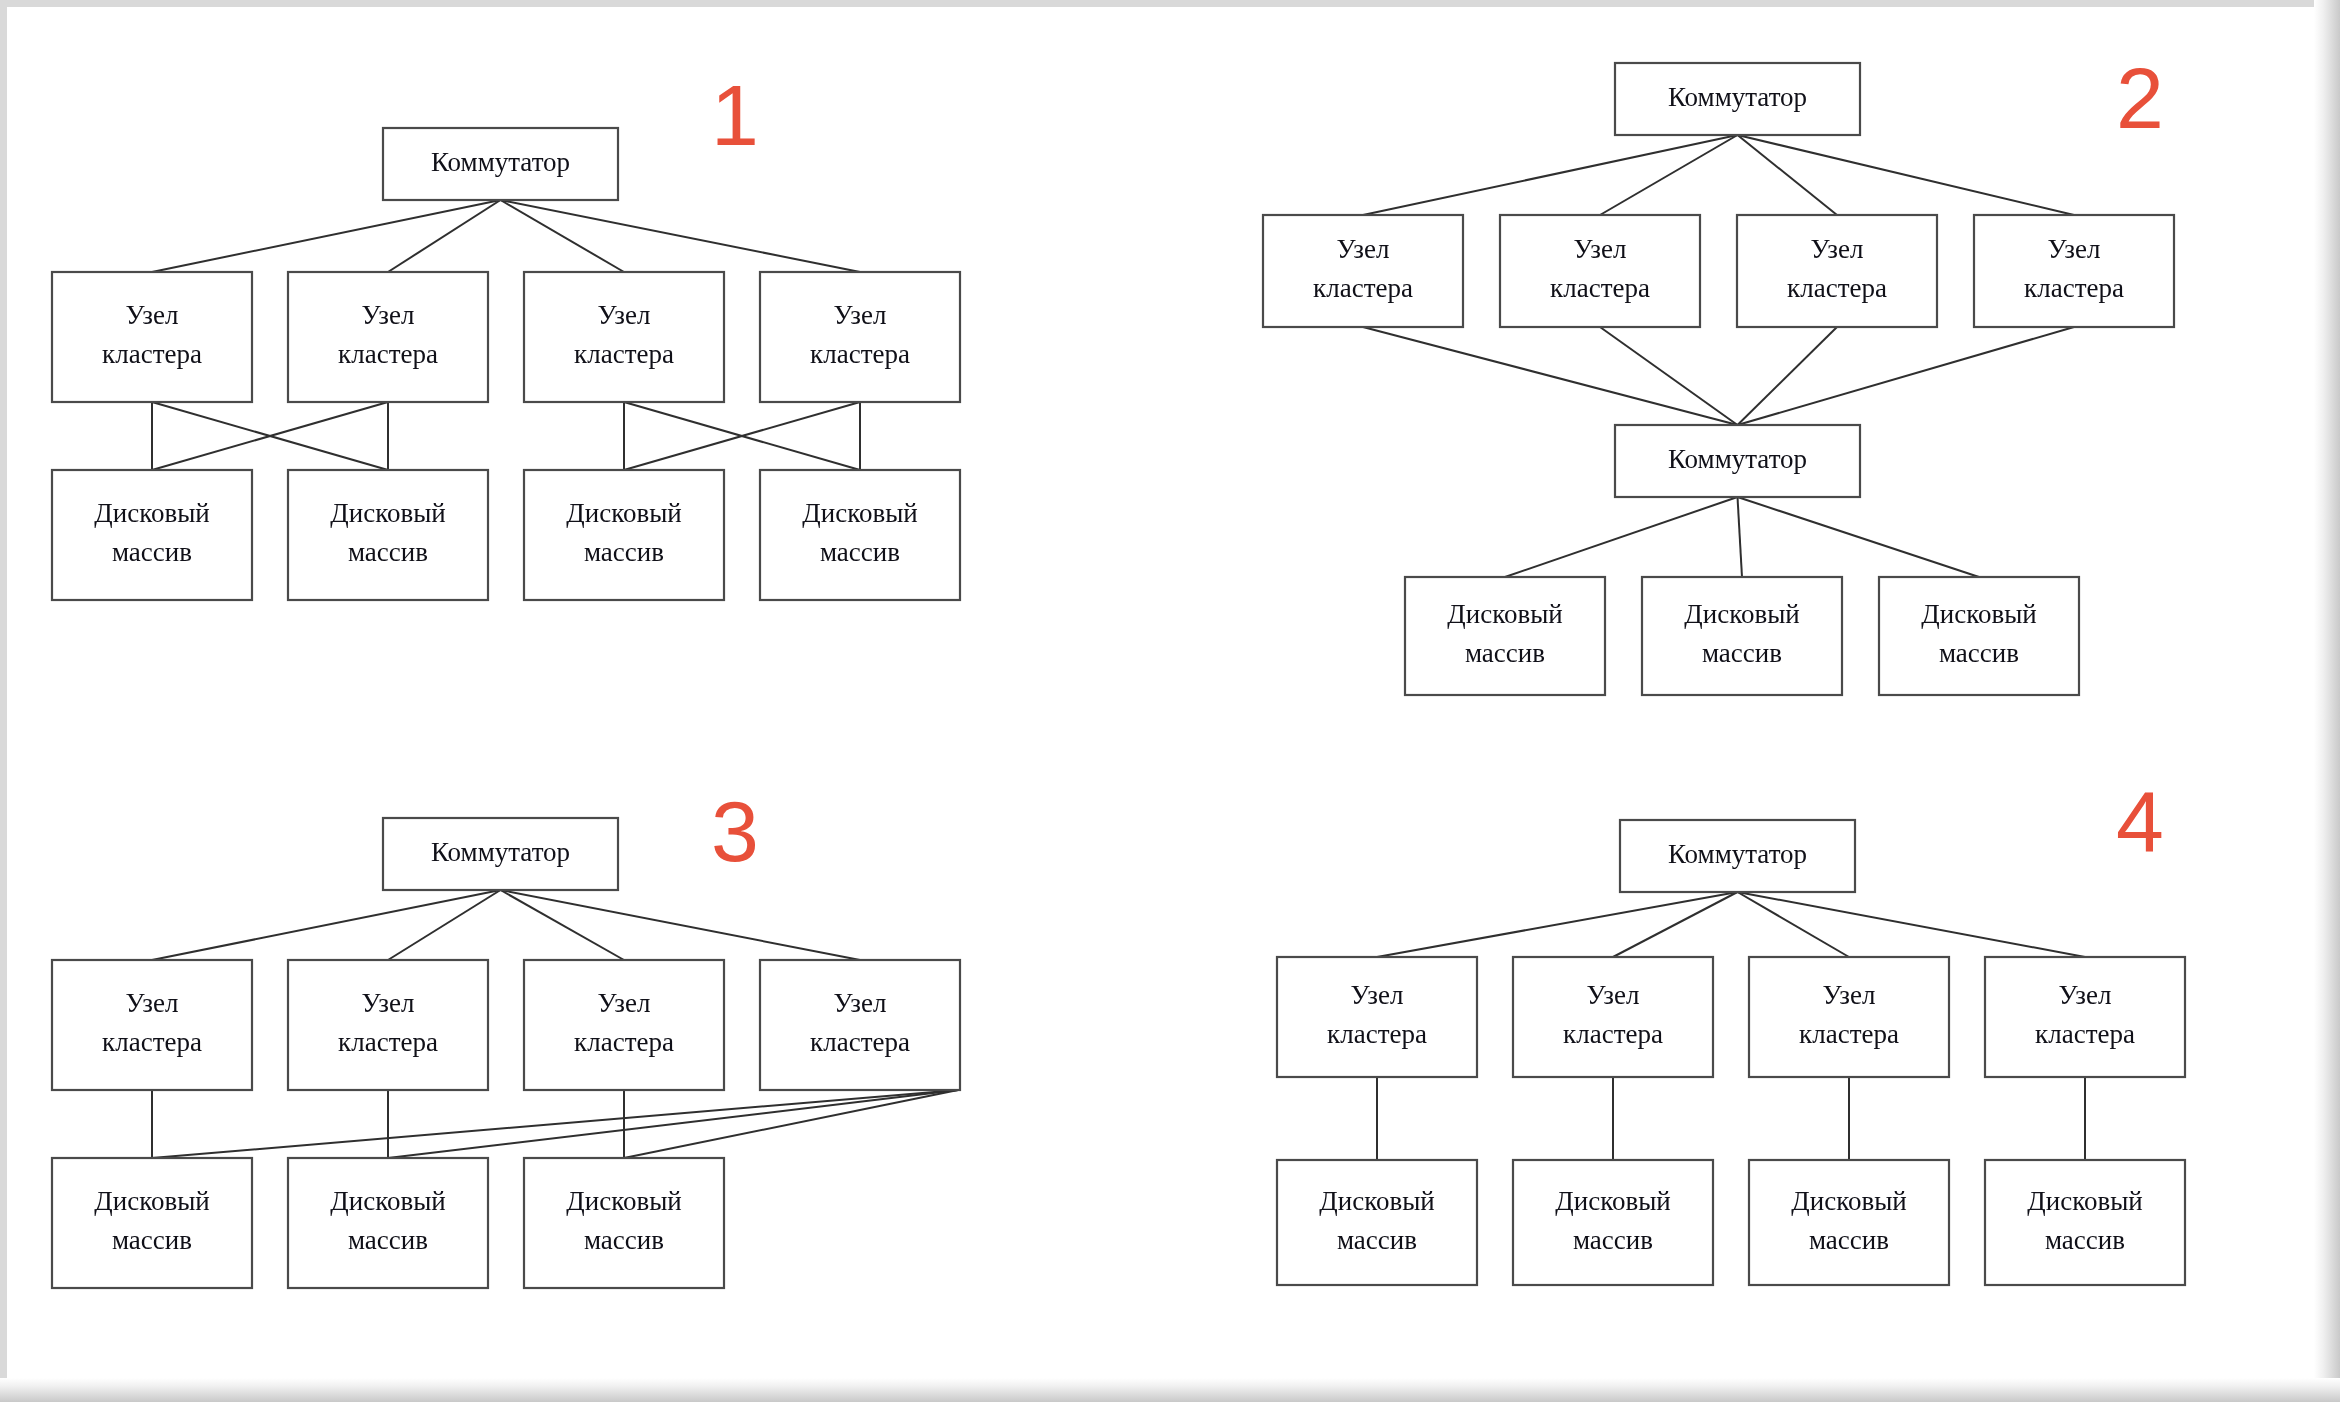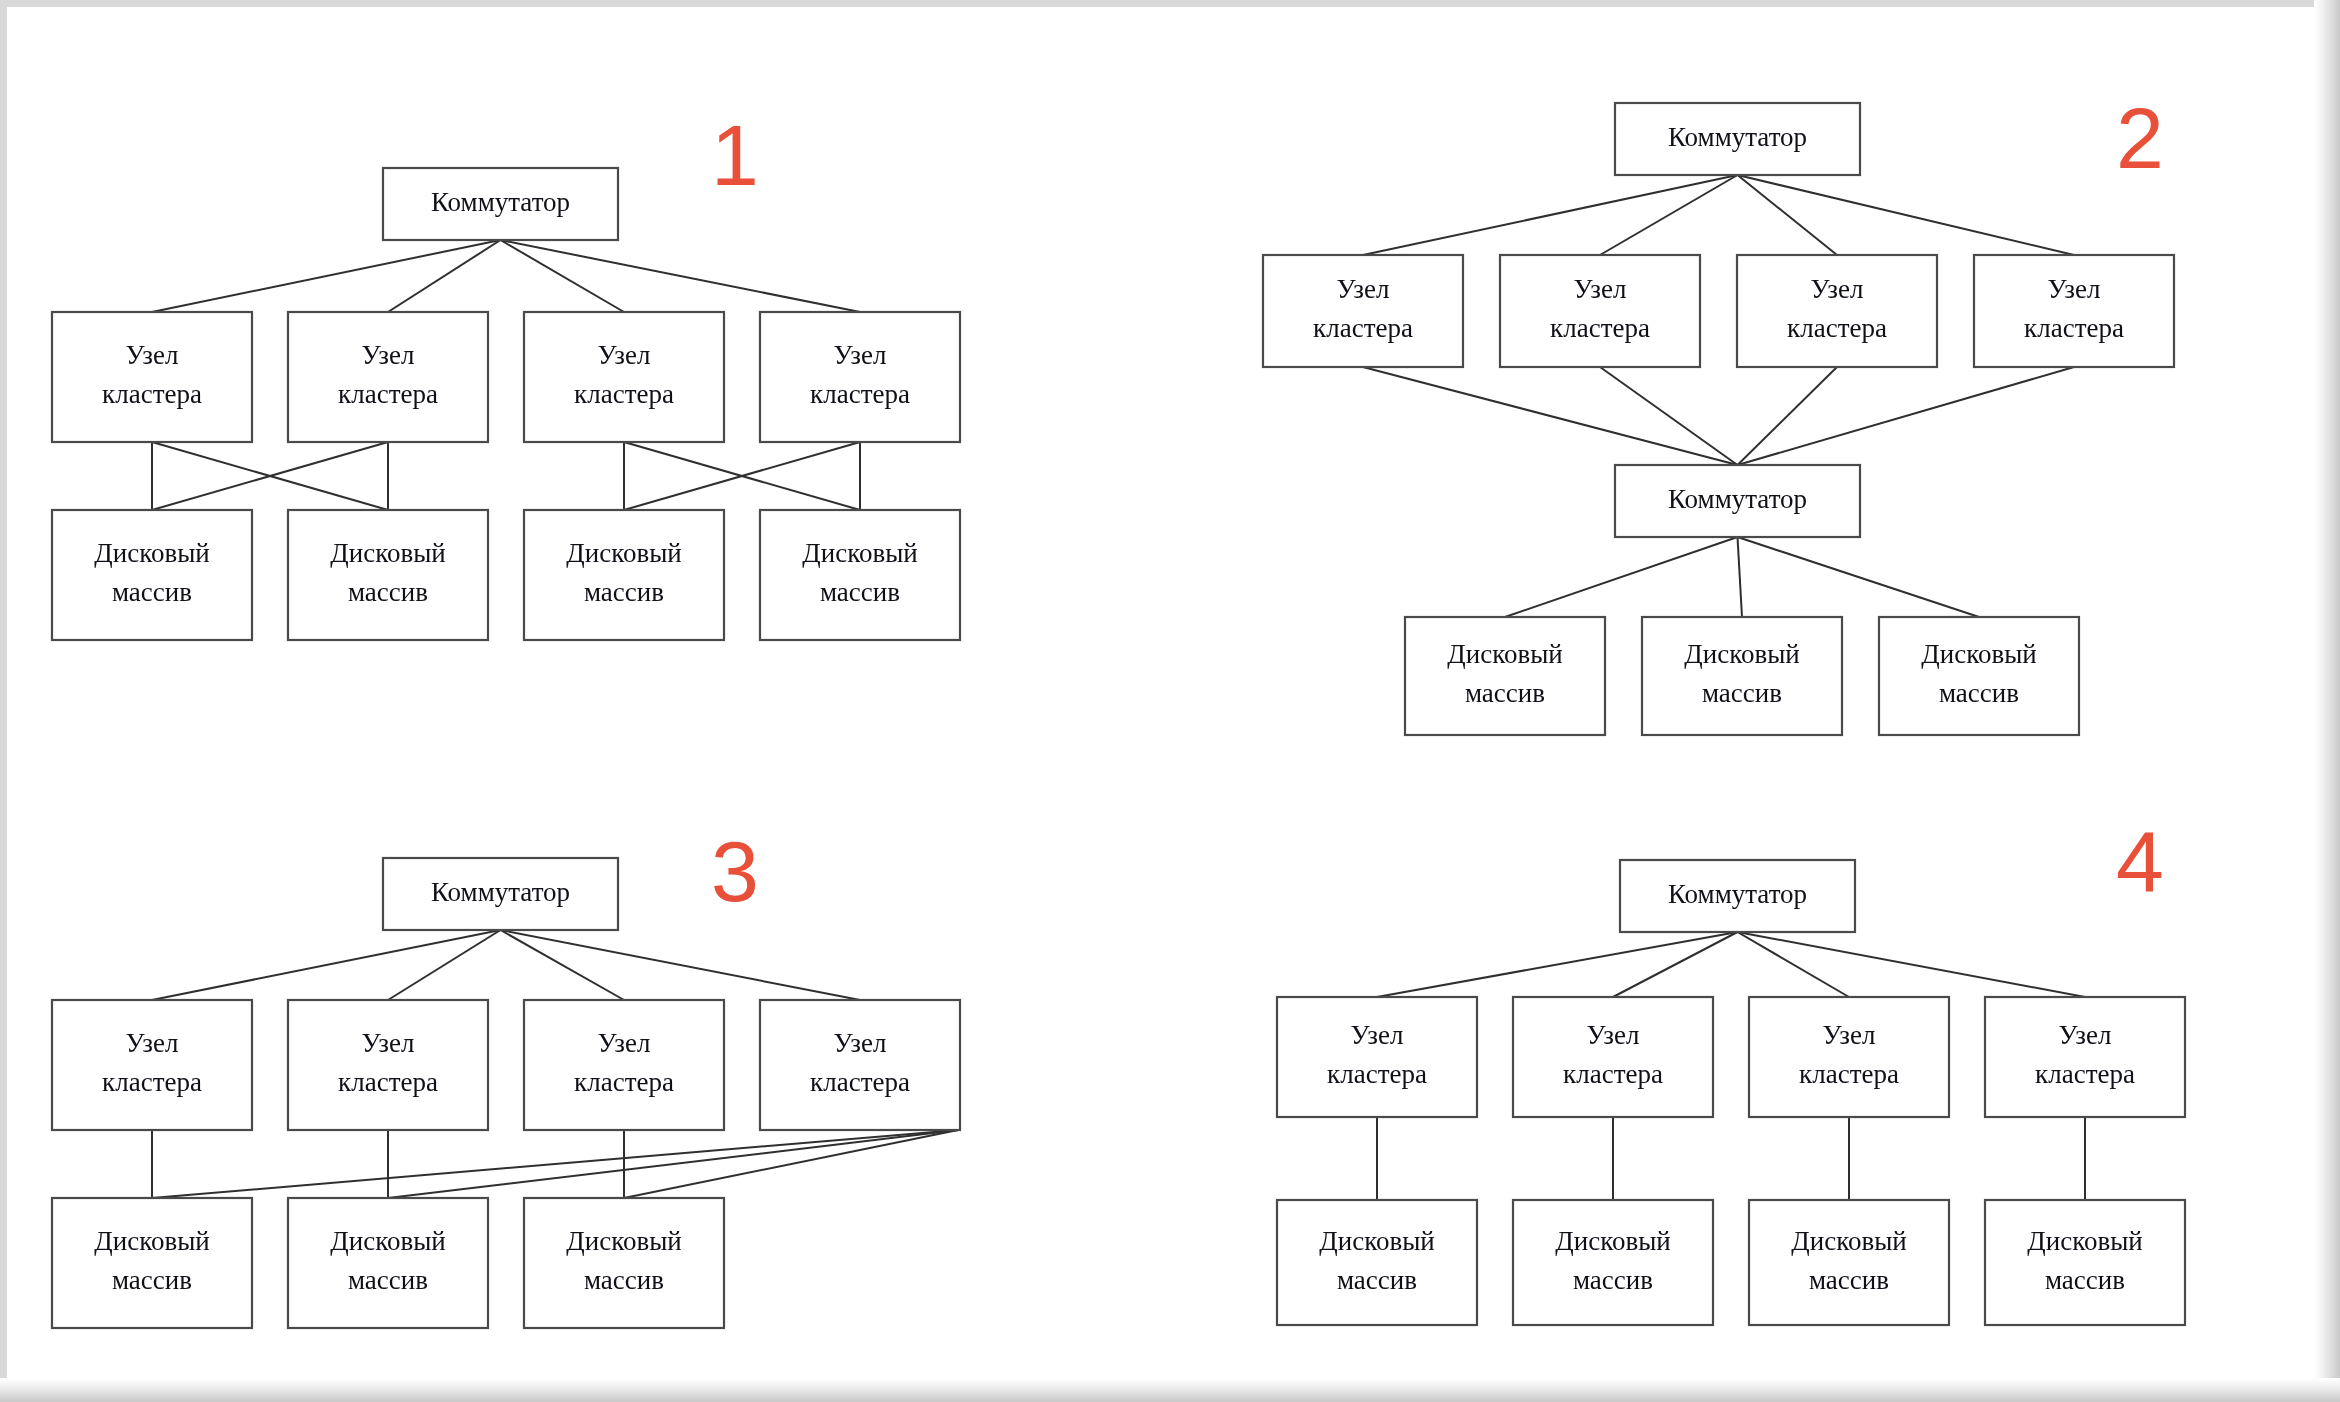--- a/index.html
+++ b/index.html
@@ -14,21 +14,21 @@
   
   .edge-shadow-top{position:absolute;left:0;top:0;width:2340px;height:7px;background:#d9d9d9;}
   .edge-shadow-left{position:absolute;left:0;top:0;width:7px;height:1402px;background:#d9d9d9;}
   .edge-shadow-right{position:absolute;right:0;top:0;width:26px;height:1402px;
       background:linear-gradient(to right,#ffffff 0%,#f0f0f0 35%,#c9c9c9 100%);}
   .edge-shadow-bottom{position:absolute;left:0;bottom:0;width:2340px;height:24px;
       background:linear-gradient(to bottom,#ffffff 0%,#f0f0f0 35%,#c9c9c9 100%);}
 
   .canvas{position:absolute;left:0;top:0;width:2340px;height:1402px;}
 
-  .panel{position:absolute;margin-top:40px;}
+  .panel{position:absolute;}
   #panel-1{left:0px;  top:0px;}
   #panel-2{left:1250px;top:0px;}
   #panel-3{left:0px;  top:700px;}
   #panel-4{left:1250px;top:700px;}
 
   svg{display:block;overflow:visible;}
   .nodebox{fill:#ffffff;stroke:#4a4a4a;stroke-width:2.2;}
   .link{stroke:#2f2f2f;stroke-width:2.0;fill:none;}
   .boxlabel{
     font-family:"Liberation Serif","DejaVu Serif",serif;

